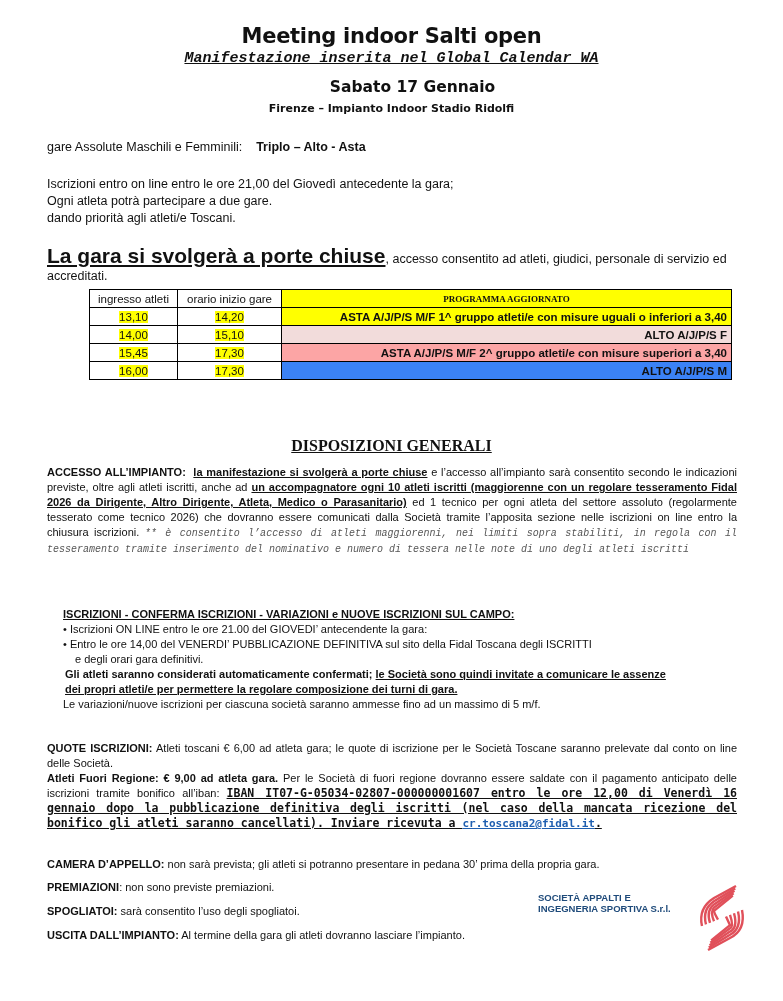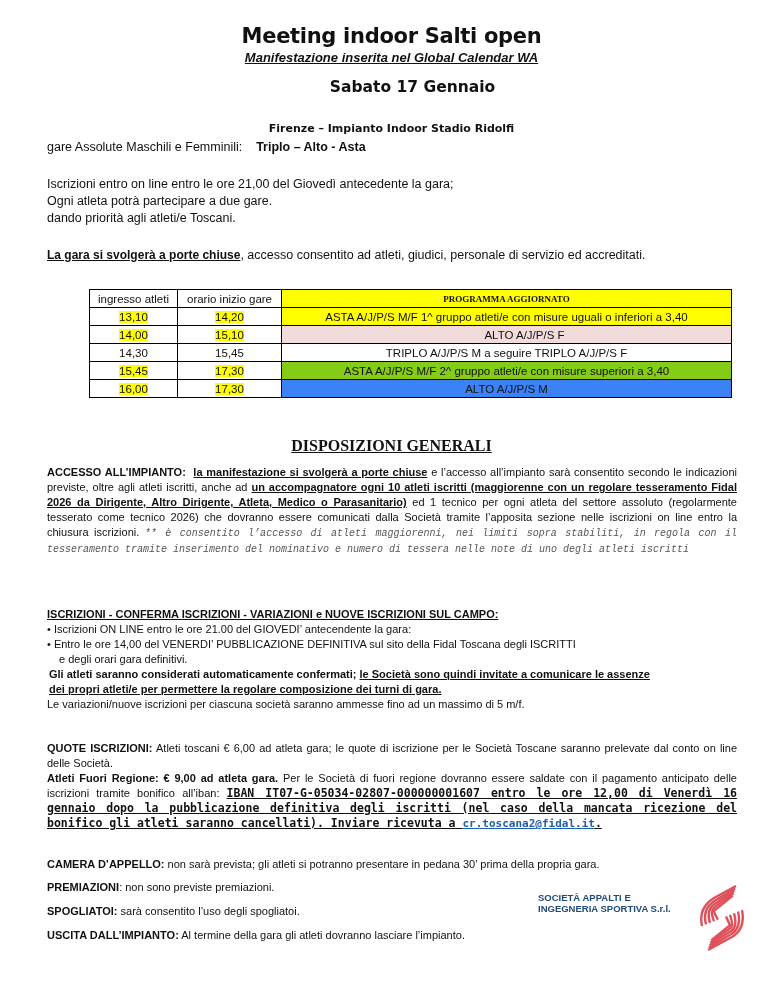--- a/index.html
+++ b/index.html
@@ -2,49 +2,49 @@
 <html><head>
 <meta charset="utf-8">
 <style>
   html, body { margin: 0; padding: 0; background: #ffffff; }
   body { width: 783px; height: 1001px; position: relative; overflow: hidden; color: #111; }
 
   .abs { position: absolute; }
   .center { text-align: center; left: 0; width: 783px; }
 
   #title { top: 24px; font-family: "DejaVu Sans", sans-serif; font-weight: bold; font-size: 21px; letter-spacing: -0.3px; }
-  #subtitle { top: 50px; font-family: Liberation Sans, sans-serif; font-size: 13px; font-weight: bold; font-style: italic; text-decoration: underline; }
+  #subtitle { top: 50px; font-family: Liberation Mono, monospace; font-size: 15px; font-weight: bold; font-style: italic; text-decoration: underline; }
   #date { top: 78px; font-family: "DejaVu Sans", sans-serif; font-weight: bold; font-size: 15.5px; padding-left: 21px; }
-  #venue { top: 102px; font-family: "DejaVu Sans", sans-serif; font-weight: bold; font-size: 11px; margin-top: 20px; }
+  #venue { top: 102px; font-family: "DejaVu Sans", sans-serif; font-weight: bold; font-size: 11px; }
 
   .body-text { font-family: "Liberation Sans", sans-serif; font-size: 12.5px; left: 47px; line-height: 17px; width: 700px; }
   .b { font-weight: bold; }
   .u { text-decoration: underline; }
 
   #races-line { top: 139px; }
   #reg-block { top: 176px; }
   #closed-line { top: 247px; font-size: 12.5px; }
-  #closed-line .big { font-size: 12px; font-weight: bold; text-decoration: underline; }
+  #closed-line .big { font-size: 21px; font-weight: bold; text-decoration: underline; }
 
   table#program { position: absolute; left: 89px; top: 289px; border-collapse: collapse; font-family: "Liberation Sans", sans-serif; font-size: 11.5px; }
   #program td { border: 1.5px solid #000; height: 17px; padding: 0 4px; white-space: nowrap; }
   #program td.c1 { width: 79px; text-align: center; }
   #program td.c2 { width: 95px; text-align: center; }
-  #program td.c3 { width: 405px; text-align: center; }
+  #program td.c3 { width: 405px; text-align: right; font-weight: bold; }
   #program tr.hdr td.c1, #program tr.hdr td.c2 { background: #fff; }
   #program tr.hdr td.c3 { background: #ffff00; text-align: center; font-family: "Liberation Serif", serif; font-weight: bold; font-size: 9px; }
   .hl { background: #ffff00; }
 
   #disp-title { top: 437px; font-family: "Liberation Serif", serif; font-weight: bold; font-size: 16px; text-decoration: underline; }
 
   .para { position: absolute; left: 47px; width: 690px; font-family: "Liberation Sans", sans-serif; font-size: 11px; line-height: 15px; text-align: justify; }
   .para .note { font-family: "Liberation Mono", monospace; font-style: italic; color: #555; font-size: 10px; }
 
   #accesso { top: 465px; }
-  #iscrizioni { top: 607px; }
+  #iscrizioni { top: 607px; margin-left: 16px; }
   #quote { top: 741px; }
   #camera { top: 857px; }
   #premiazioni { top: 880px; }
   #spogliatoi { top: 904px; }
   #uscita { top: 928px; }
 
   .mono-b { font-family: "DejaVu Sans Mono", monospace; font-weight: bold; text-decoration: underline; font-size: 11.5px; }
   a.email { color: #1f5fb0; text-decoration: underline; font-family: "DejaVu Sans Mono", monospace; font-weight: bold; }
 
   #logo { position: absolute; left: 535px; top: 880px; width: 230px; height: 80px; }
@@ -85,28 +85,23 @@
     <td class="c1"><span class="hl">13,10</span></td>
     <td class="c2"><span class="hl">14,20</span></td>
     <td class="c3" style="background: rgb(255, 255, 0);">ASTA A/J/P/S  M/F   1^ gruppo  atleti/e con misure uguali o inferiori a 3,40</td>
   </tr>
   <tr>
     <td class="c1"><span class="hl">14,00</span></td>
     <td class="c2"><span class="hl">15,10</span></td>
     <td class="c3" style="background: rgb(242, 220, 219); padding-left: 40px;">ALTO A/J/P/S F</td>
   </tr>
   <tr>
-    <td class="c1"><span>14,30</span></td>
-    <td class="c2"><span>15,45</span></td>
-    <td class="c3" style="background: rgb(255, 255, 255);">TRIPLO A/J/P/S M  a seguire TRIPLO A/J/P/S F</td>
-  </tr>
-  <tr>
     <td class="c1"><span class="hl">15,45</span></td>
     <td class="c2"><span class="hl">17,30</span></td>
-    <td class="c3" style="background: #84cc16;">ASTA  A/J/P/S M/F  2^ gruppo atleti/e con misure superiori a 3,40</td>
+    <td class="c3" style="background: #fca5a5;">ASTA  A/J/P/S M/F  2^ gruppo atleti/e con misure superiori a 3,40</td>
   </tr>
   <tr>
     <td class="c1"><span class="hl">16,00</span></td>
     <td class="c2"><span class="hl">17,30</span></td>
     <td class="c3" style="background: #3b82f6;">ALTO A/J/P/S M</td>
   </tr>
 </tbody>
   </table>
 
 <div id="disp-title" class="abs center">DISPOSIZIONI GENERALI</div>

